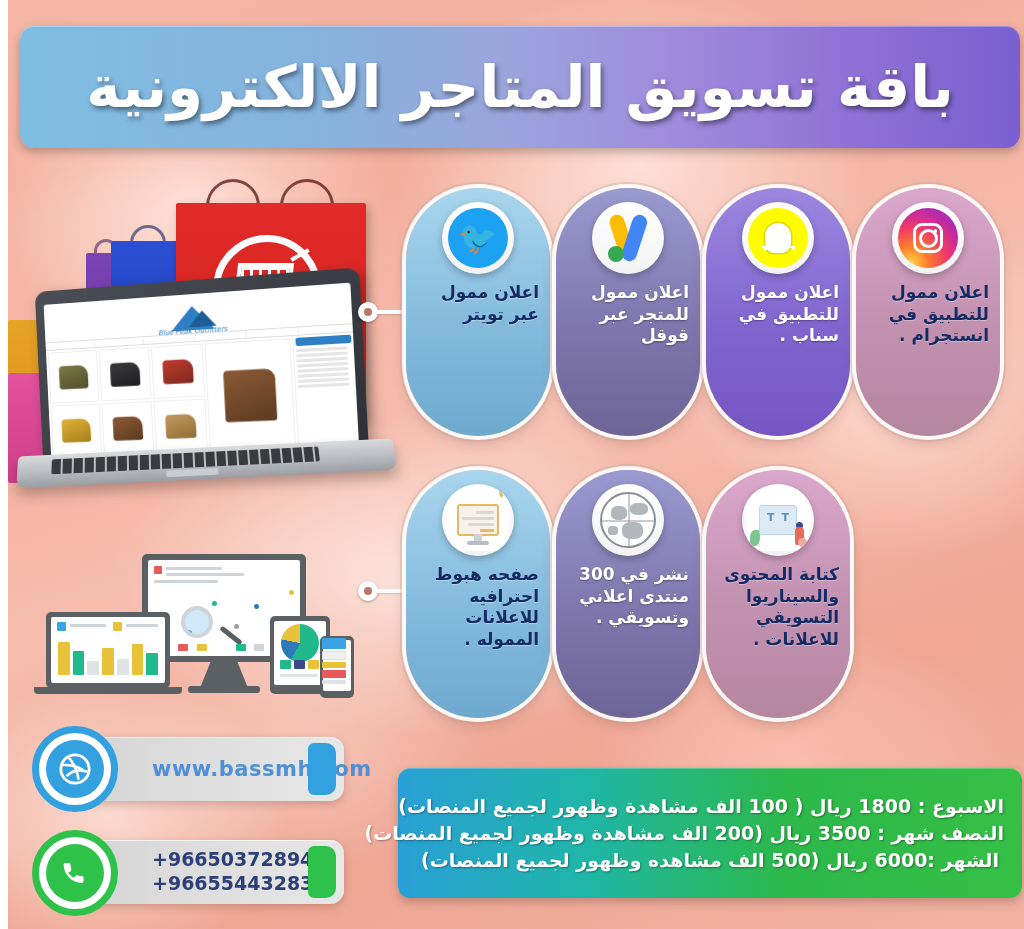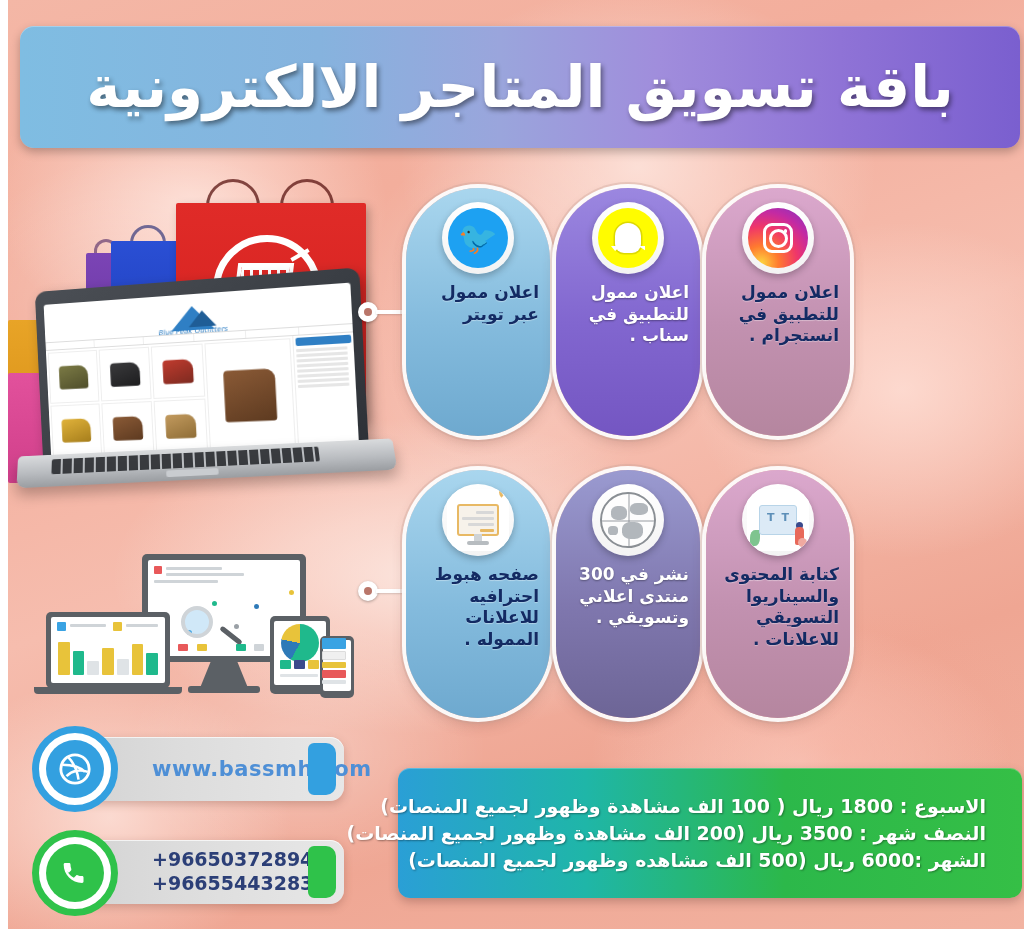--- a/index.html
+++ b/index.html
@@ -346,21 +346,21 @@
   .cb-text { margin-left: 92px; color: #2c3f77; font-weight: bold; }
   .cb-web .cb-text { font-size: 21px; color: #4e8fd6; letter-spacing: 0.5px; }
   .cb-phone .cb-text { font-size: 19px; line-height: 1.25; color: #2c3f77; }
 
   
   .pricing {
     position: absolute; left: 390px; top: 768px; width: 624px; height: 130px;
     border-radius: 12px;
     background: linear-gradient(to right, #2a9fd6 0%, #1fb6a8 30%, #2cb84a 62%, #35bf46 100%);
     box-shadow: 0 4px 10px rgba(90,50,45,0.30), inset 0 1px 0 rgba(255,255,255,0.25);
-    padding: 11px 36px;
+    padding: 11px 18px;
     display: flex; flex-direction: column; justify-content: center; gap: 5px;
     direction: rtl;
   }
   .price-line {
     color: #ffffff;
     font-size: 19px;
     font-weight: bold;
     text-align: center;
     text-shadow: 1px 1px 2px rgba(0,0,0,0.35);
     white-space: nowrap;
@@ -540,20 +540,30 @@
     <div class="card-row row1">
       <div class="card blue">
         <div class="card-icon">
           <div class="ic-twitter">
               <span>🐦</span>
             </div>
         </div>
         <div class="card-label">اعلان ممول عبر تويتر</div>
       </div>
 
+      <div class="card slate">
+        <div class="card-icon">
+          <div class="ic-gads">
+            <div class="gads-yellow"></div>
+            <div class="gads-blue"></div>
+            <div class="gads-green"></div>
+          </div>
+        </div>
+        <div class="card-label">اعلان ممول للمتجر عبر قوقل</div>
+      </div>
 
       <div class="card violet">
         <div class="card-icon">
           <div class="ic-snap">
             <div class="ghost"></div>
           </div>
         </div>
         <div class="card-label">اعلان ممول للتطبيق في سناب .</div>
       </div>
 

